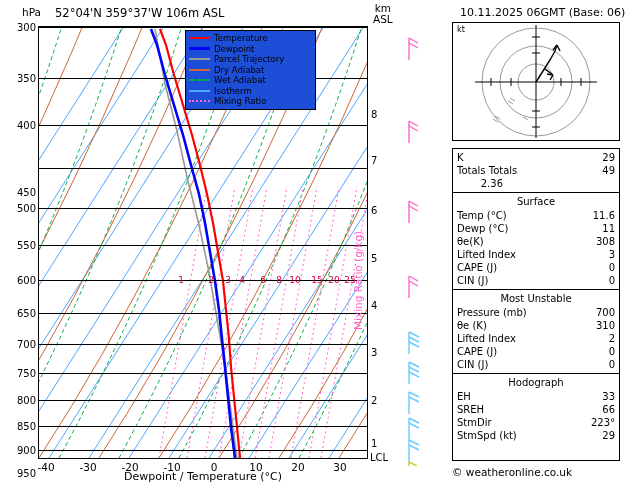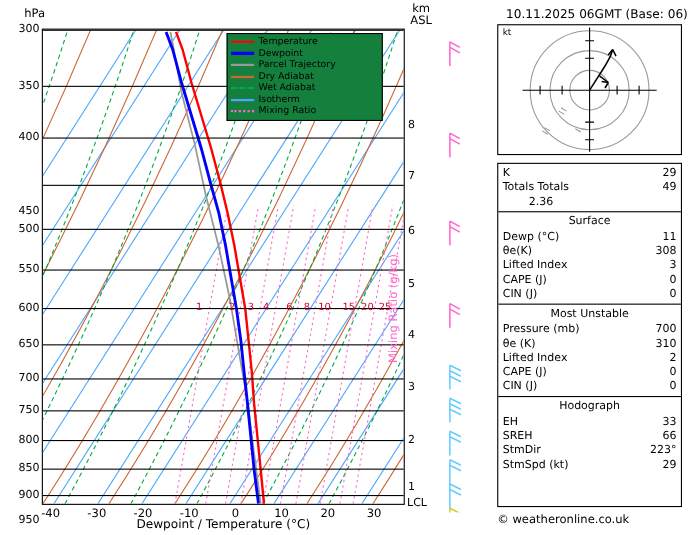--- a/index.html
+++ b/index.html
@@ -14,21 +14,21 @@
   .plotbox{left:38px;top:26px;width:330px;height:433px;border:1px solid #000;box-sizing:border-box;background:#fff;}
   .ytick{position:absolute;right:100%;margin-right:3px;font-size:10px;color:#000;transform:translateY(-50%);white-space:nowrap;}
   .hline{position:absolute;left:0;width:100%;height:1px;background:#000;}
   .xtick{position:absolute;top:100%;margin-top:3px;font-size:10.5px;color:#000;transform:translateX(-50%);white-space:nowrap;}
   #xaxis-label{left:203px;top:470px;font-size:11px;color:#000;transform:translateX(-50%);}
   #mixing-label{left:352px;top:196px;font-size:10.5px;color:#ff66cc;transform:rotate(-90deg);transform-origin:left top;white-space:nowrap;}
   .mixnum{position:absolute;font-size:9px;color:#cc0033;transform:translate(-50%,-50%);}
   .rkm{position:absolute;left:371px;font-size:10px;color:#000;transform:translateY(-50%);}
   #lcl{left:370px;top:452px;font-size:10px;color:#000;}
   
-  #legend{left:206px;top:30px;width:142px;background:#15803d;border:1px solid #000;padding:2px 3px;box-sizing:border-box;}
+  #legend{left:185px;top:30px;width:131px;background:#1d4ed8;border:1px solid #000;padding:2px 3px;box-sizing:border-box;}
   #legend .row{display:flex;align-items:center;height:10.5px;}
   #legend .sw{width:21px;height:0;border-top-width:2px;border-top-style:solid;margin-right:4px;flex:none;}
   #legend .tx{font-size:8.5px;color:#000;line-height:10.5px;white-space:nowrap;}
   
   #hodo-head{left:460px;top:6px;font-size:11px;color:#000;white-space:nowrap;}
   #hodobox{left:452px;top:22px;width:168px;height:119px;border:1px solid #000;background:#fff;box-sizing:border-box;}
   #hodo-kt{left:4px;top:2px;font-size:8px;color:#000;}
   #tablebox{left:452px;top:148px;width:168px;height:313px;border:1px solid #000;background:#fff;box-sizing:border-box;font-size:10px;color:#000;}
   #tablebox .sec{border-bottom:1px solid #000;padding:2px 0 2px 0;}
   #tablebox .sec:last-child{border-bottom:none;}
@@ -40,20 +40,21 @@
   .wb{position:absolute;}
 </style>
 </head>
 <body>
 
 <div class="root">
 
   <div class="abs" id="skewt">
 
     <div class="abs" id="hpa-label">hPa</div>
+    <div class="abs" id="skewt-title">52°04'N 359°37'W 106m ASL</div>
     <div class="abs" id="km-label">km<br>ASL</div>
 
     <div class="abs plotbox" id="plot">
       <svg width="328" height="431" viewBox="0 0 328 431" style="position:absolute;left:0;top:0;">
         <defs>
           <clipPath id="cp">
               <rect x="0" y="0" width="328" height="431"></rect>
             </clipPath>
         </defs>
         <g clip-path="url(#cp)">
@@ -319,20 +320,24 @@
           <span class="v">49</span>
         </div>
       <div class="r">
           <span class="v">2.36</span>
         </div>
     </div>
 
     <div class="sec">
       <div class="hdr">Surface</div>
       <div class="r">
+          <span class="k">Temp (°C)</span>
+          <span class="v">11.6</span>
+        </div>
+      <div class="r">
           <span class="k">Dewp (°C)</span>
           <span class="v">11</span>
         </div>
       <div class="r">
           <span class="k">θe(K)</span>
           <span class="v">308</span>
         </div>
       <div class="r">
           <span class="k">Lifted Index</span>
           <span class="v">3</span>

